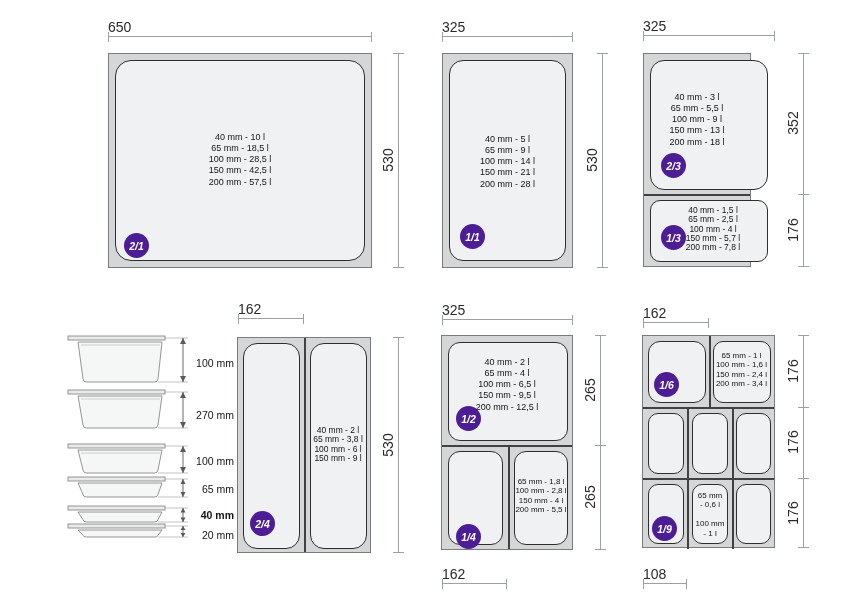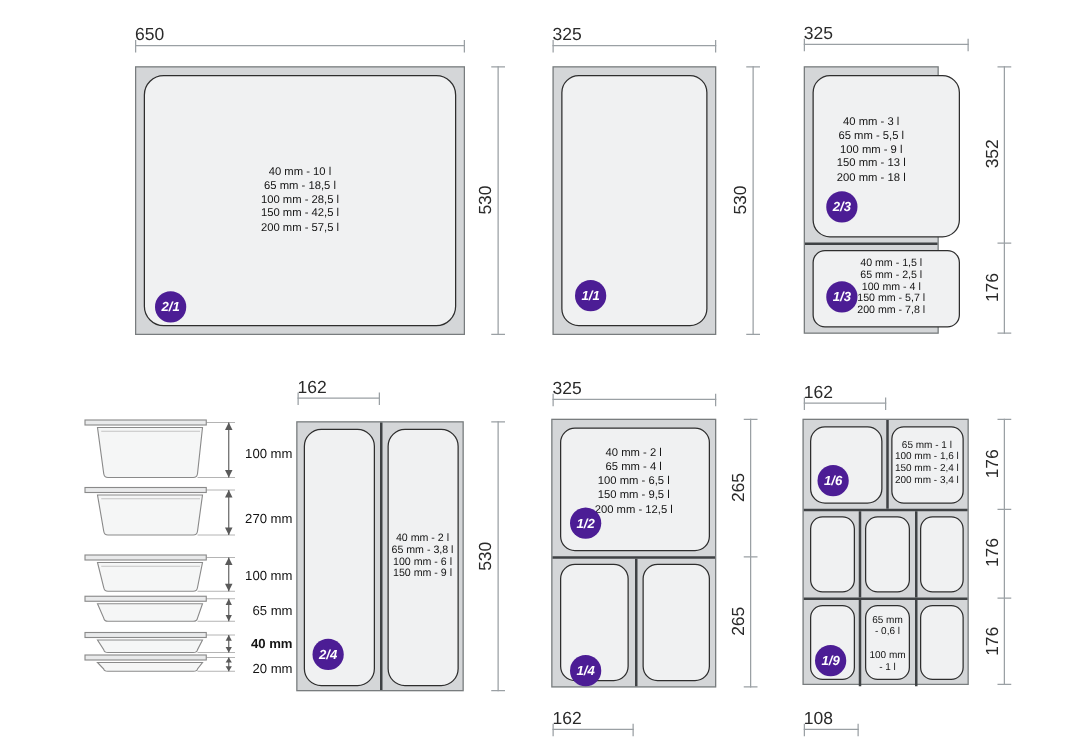--- a/index.html
+++ b/index.html
@@ -70,20 +70,25 @@
   </div>
   <div class="vdim" style="left:384px;top:53px;height:215px;">
     <div class="vdim-line"></div>
     <div class="vtick" style="top:0;"></div>
     <div class="vtick" style="bottom:0;"></div>
     <div class="vlabel" style="top:100px;">530</div>
   </div>
 
   <div class="pan-group" style="left:442px;top:53px;width:131px;height:215px;">
     <div class="pan-inner r14" style="left:6px;top:6px;width:117px;height:201px;"></div>
+    <div class="cap" style="left:0;right:0;top:80px;">40 mm - 5 l
+65 mm - 9 l
+100 mm - 14 l
+150 mm - 21 l
+200 mm - 28 l</div>
     <div class="badge" style="left:17px;top:170px;">1/1</div>
   </div>
   <div class="vdim" style="left:588px;top:53px;height:215px;">
     <div class="vdim-line"></div>
     <div class="vtick" style="top:0;"></div>
     <div class="vtick" style="bottom:0;"></div>
     <div class="vlabel" style="top:100px;">530</div>
   </div>
 
   <div class="pan-group" style="left:643px;top:53px;width:108px;height:214px;">
@@ -219,20 +224,24 @@
 65 mm - 4 l
 100 mm - 6,5 l
 150 mm - 9,5 l
 200 mm - 12,5 l</div>
     <div class="badge" style="left:14px;top:70px;">1/2</div>
     <div class="div-h" style="top:109px;"></div>
     <div class="div-v" style="left:66px;top:111px;"></div>
     <div class="pan-inner r12" style="left:6px;top:115px;width:55px;height:94px;"></div>
     <div class="badge" style="left:14px;top:188px;">1/4</div>
     <div class="pan-inner r12" style="left:72px;top:115px;width:54px;height:94px;"></div>
+    <div class="cap small" style="left:68px;right:0;top:141px;">65 mm - 1,8 l
+100 mm - 2,8 l
+150 mm - 4 l
+200 mm - 5,5 l</div>
   </div>
   <div class="vdim" style="left:586px;top:335px;height:215px;">
     <div class="vdim-line"></div>
     <div class="vtick" style="top:0;"></div>
     <div class="vtick" style="top:110px;"></div>
     <div class="vtick" style="bottom:0;"></div>
     <div class="vlabel" style="top:48px;">265</div>
     <div class="vlabel" style="top:155px;">265</div>
   </div>
   <div class="hdim" style="left:442px;top:567px;width:65px;">

